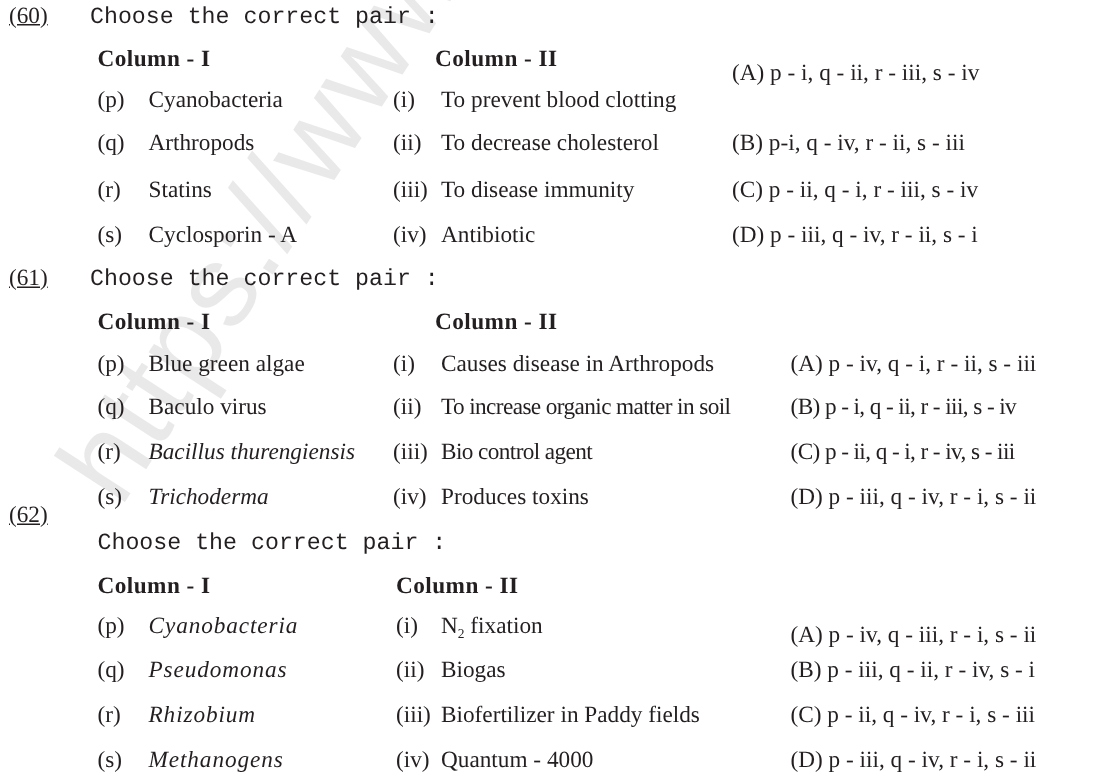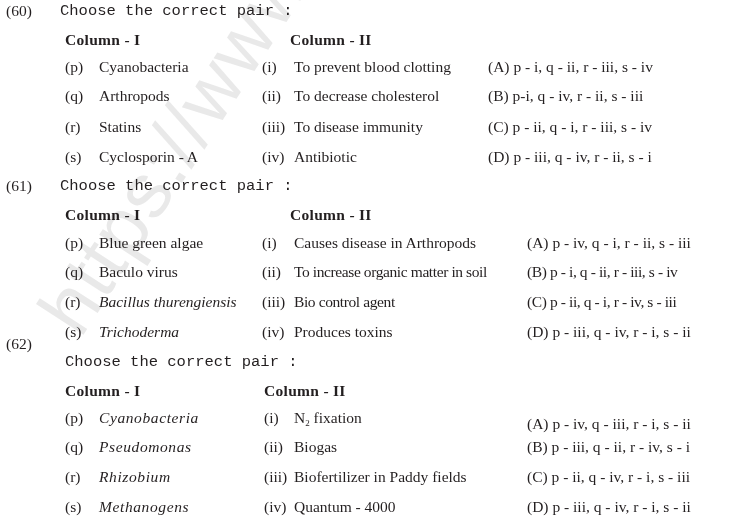--- a/index.html
+++ b/index.html
@@ -3,21 +3,21 @@
 <meta charset="utf-8">
 <style>
   html, body { margin: 0; padding: 0; background: #ffffff; }
   body {
     width: 734px; height: 521px; position: relative; overflow: hidden;
     font-family: "Liberation Serif", "DejaVu Serif", serif;
     color: #231f20;
     font-size: 15.5px;
   }
   .page { position: absolute; left: 0; top: 0; width: 734px; height: 521px; }
-  .q-num { position: absolute; left: 6px; }
+  .q-num { position: absolute; left: 6px; text-decoration: underline; }
   .q-stem { position: absolute; left: 60px; font-family: Liberation Mono, monospace; }
   .col-head { position: absolute; font-weight: bold; letter-spacing: 0.3px; }
   .label { position: absolute; }
   .text { position: absolute; white-space: nowrap; }
   .opt { position: absolute; white-space: nowrap; }
   .it { font-style: italic; }
   .tight { letter-spacing: -0.4px; }
   sub { font-size: 9px; vertical-align: -3px; line-height: 0; }
   .watermark {
     position: absolute; left: 20px; top: 300px;
@@ -38,21 +38,21 @@
     <div class="q-num" style="top:2px">(60)</div>
     <div class="q-stem" style="top:2px">Choose the correct pair :</div>
     <div class="col-head" style="left:65px;top:31px">Column - I</div>
     <div class="col-head" style="left:290px;top:31px">Column - II</div>
 
     <div>
       <span class="label" style="left:65px;top:58px">(p)</span>
       <span class="text" style="left:99px;top:58px">Cyanobacteria</span>
       <span class="label" style="left:262px;top:58px">(i)</span>
       <span class="text" style="left:294px;top:58px">To prevent blood clotting</span>
-      <span class="opt" style="left:488px;top:58px">(A) p - i, q - ii, r - iii, s - iv</span>
+      <span class="opt" style="left:488px;top:40px">(A) p - i, q - ii, r - iii, s - iv</span>
     </div>
     <div>
       <span class="label" style="left:65px;top:87px">(q)</span>
       <span class="text" style="left:99px;top:87px">Arthropods</span>
       <span class="label" style="left:262px;top:87px">(ii)</span>
       <span class="text" style="left:294px;top:87px">To decrease cholesterol</span>
       <span class="opt" style="left:488px;top:87px">(B) p-i, q - iv, r - ii, s - iii</span>
     </div>
     <div>
       <span class="label" style="left:65px;top:118px">(r)</span>

